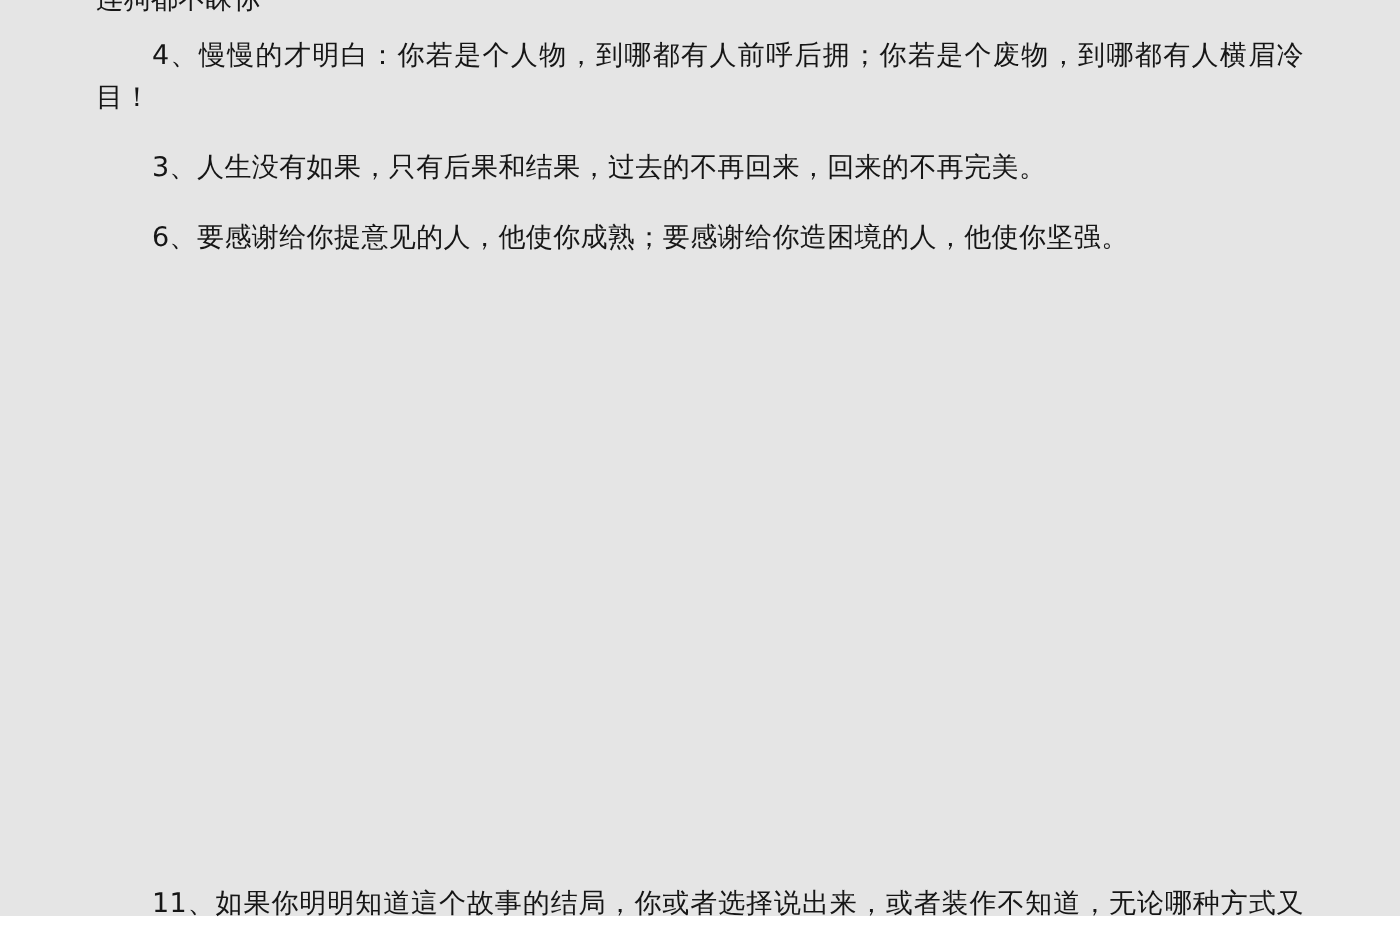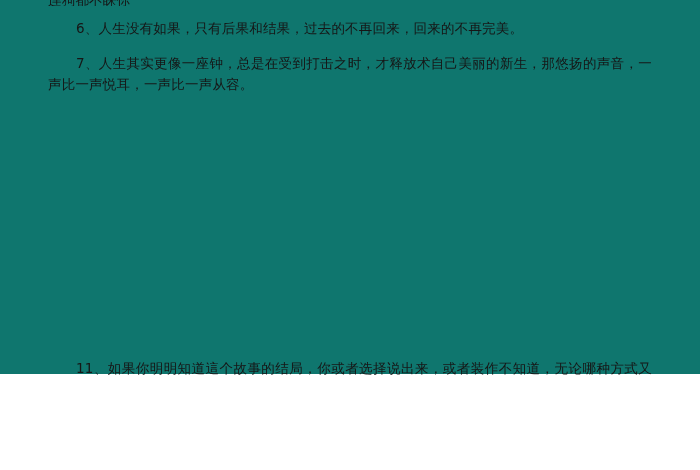--- a/index.html
+++ b/index.html
@@ -10,22 +10,22 @@
   body {
     width: 700px;
     height: 470px;
     overflow: hidden;
     font-family: "DejaVu Sans", "Liberation Sans", sans-serif;
     color: #111111;
   }
   #page {
     position: relative;
     width: 700px;
-    height: 374px;
-    background: #0f766e;
+    height: 458px;
+    background: #e5e5e5;
     box-sizing: border-box;
     padding: 0 48px;
   }
   .doc-body {
     padding-top: 0;
   }
   .para {
     font-size: 13.5px;
     line-height: 21px;
     letter-spacing: 0.2px;
@@ -64,19 +64,20 @@
 </head>
 <body>
 
 <div id="page">
 
   <div class="para clipped-top">连狗都不睬你</div>
 
   <div class="doc-body">
     <div class="spacer-top"></div>
 
-    <p class="para indent">6、人生没有如果，只有后果和结果，过去的不再回来，回来的不再完美。</p>
-    <p class="para indent">7、人生其实更像一座钟，总是在受到打击之时，才释放术自己美丽的新生，那悠扬的声音，一声比一声悦耳，一声比一声从容。</p>
+    <p class="para indent">4、慢慢的才明白：你若是个人物，到哪都有人前呼后拥；你若是个废物，到哪都有人横眉冷目！</p>
+    <p class="para indent">3、人生没有如果，只有后果和结果，过去的不再回来，回来的不再完美。</p>
+    <p class="para indent">6、要感谢给你提意见的人，他使你成熟；要感谢给你造困境的人，他使你坚强。</p>
   </div>
 
   <div class="para clipped-bottom">11、如果你明明知道這个故事的结局，你或者选择说出来，或者装作不知道，无论哪种方式又为，有什慢留给别人的伤害，连经滑烟挫-连择把自更些多-了</div>
 
 </div>
 
 </body></html>

